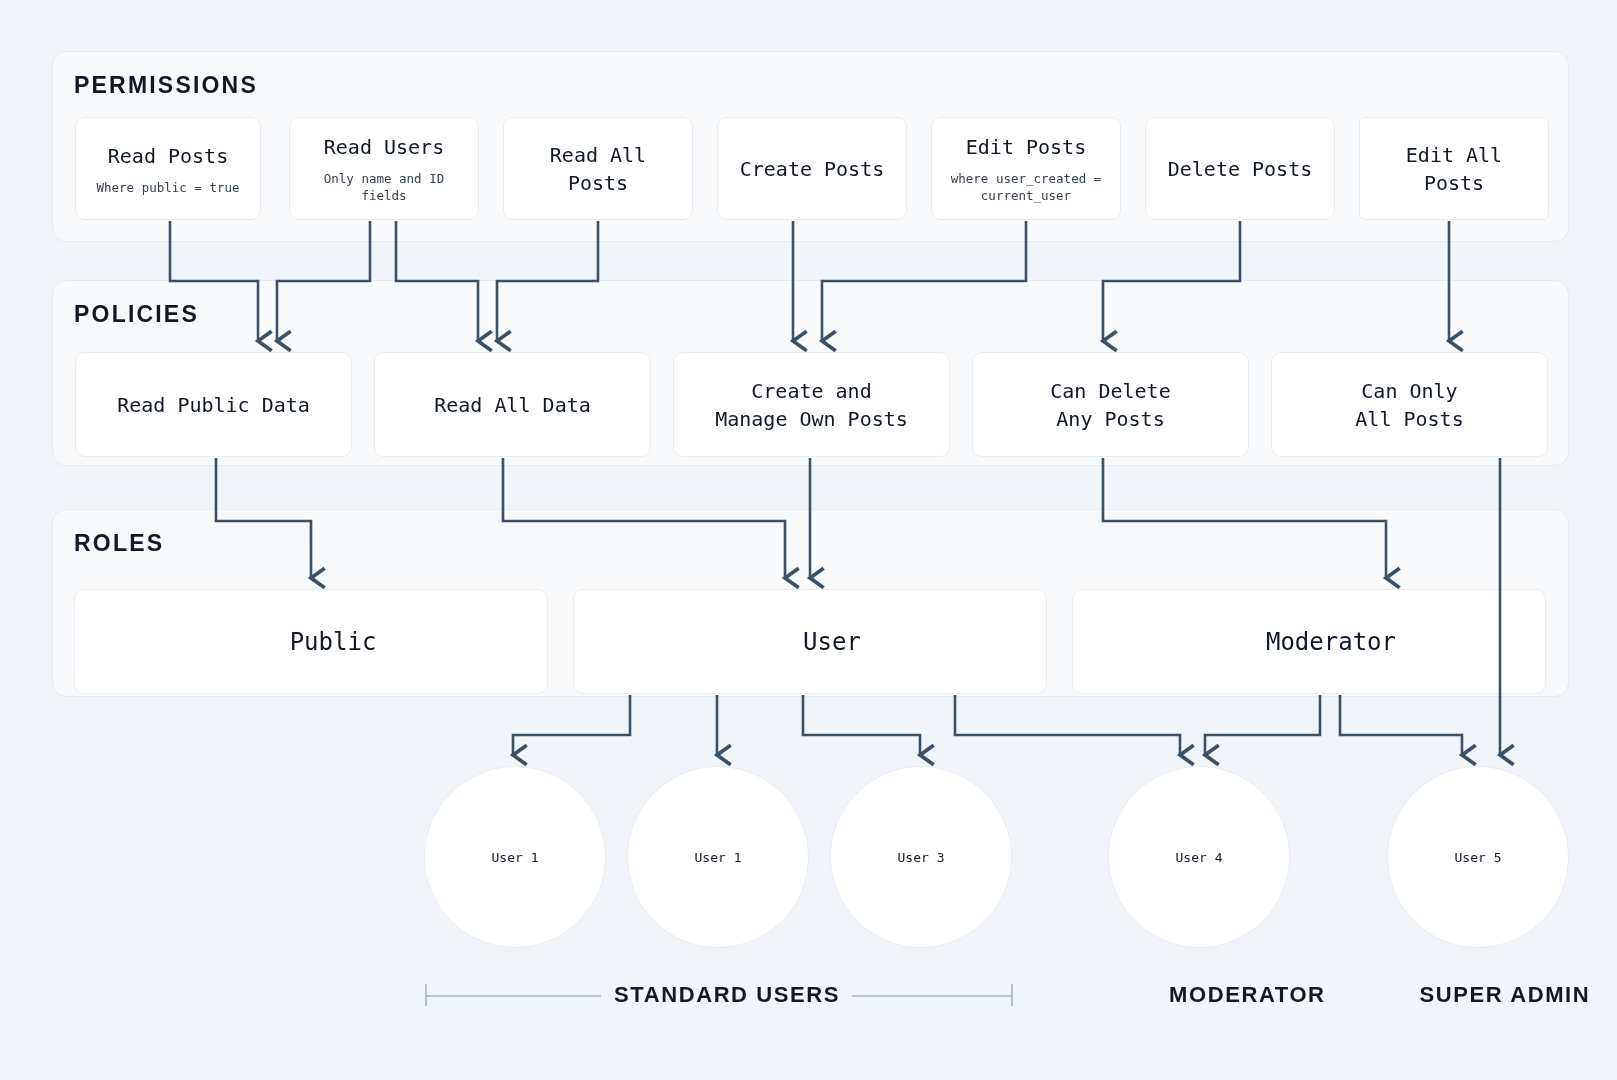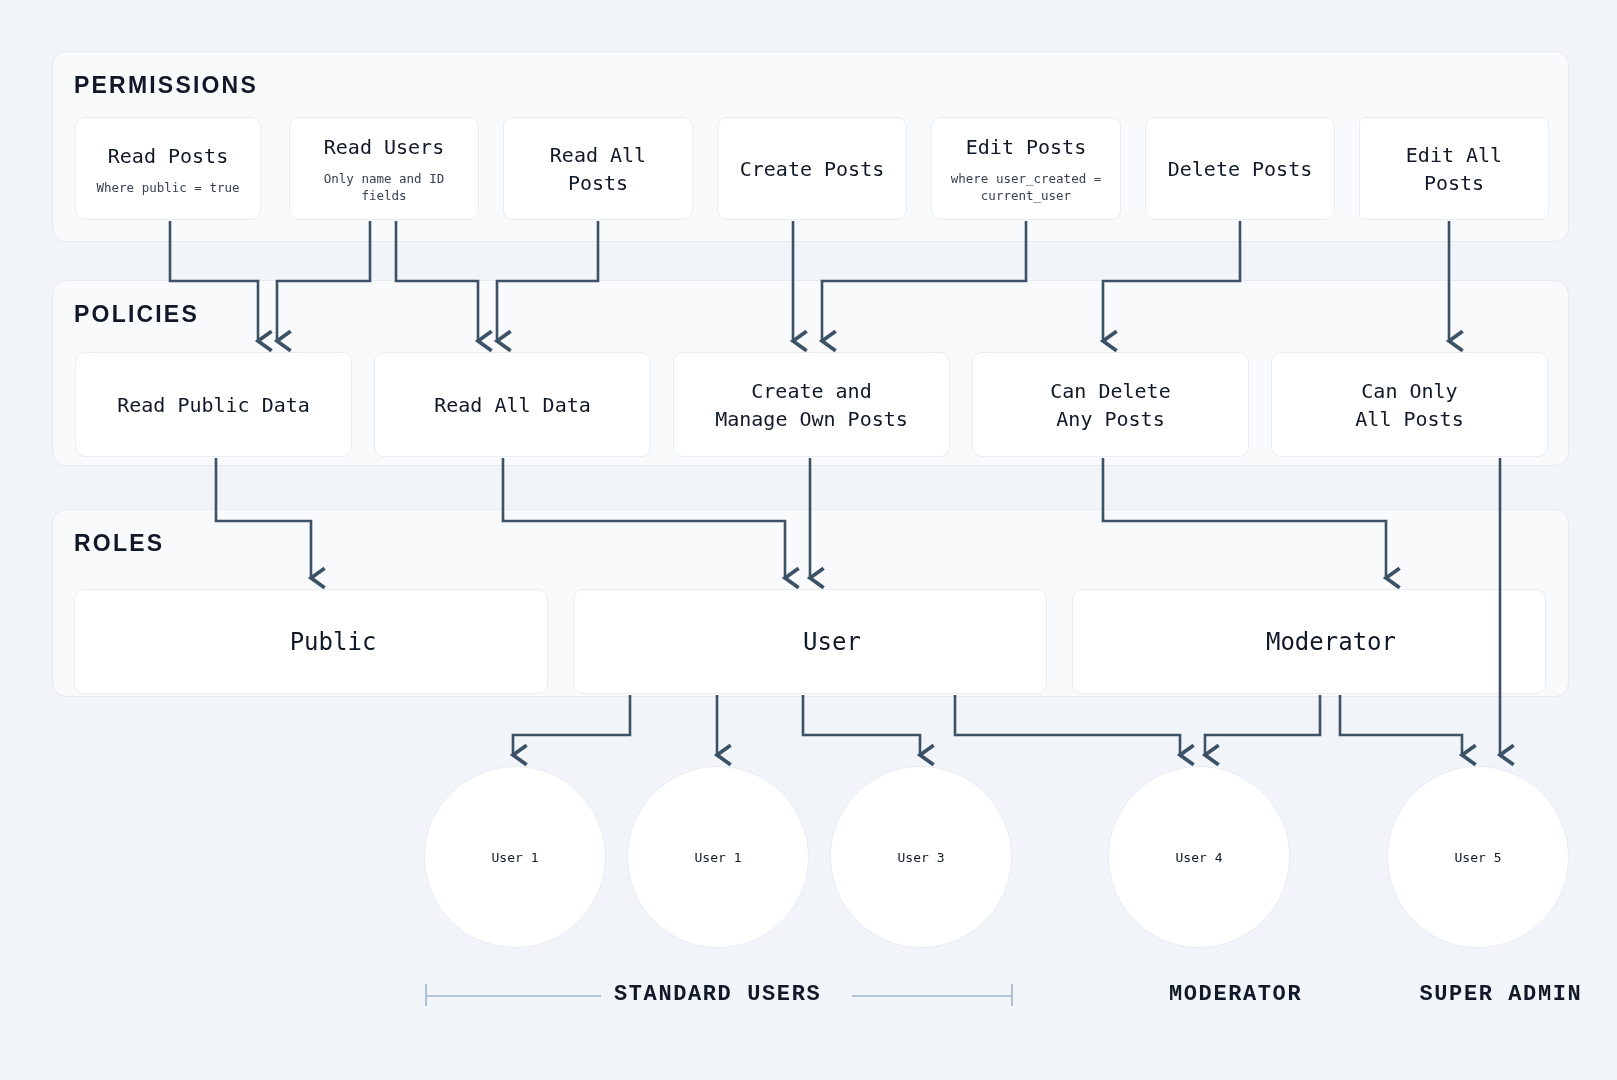--- a/index.html
+++ b/index.html
@@ -85,21 +85,21 @@
   }
   .user-circle .user-label {
     font-family: "DejaVu Sans Mono", "Liberation Mono", monospace;
     font-size: 13px;
     color: #111827;
   }
 
   
   .group-caption {
     position: absolute;
-    font-family: Liberation Mono, monospace;
+    font-family: Liberation Sans, sans-serif;
     font-size: 22px;
     font-weight: 700;
     letter-spacing: 1.6px;
     color: #111827;
     white-space: nowrap;
     text-align: center;
   }
 
   
   #wires {

